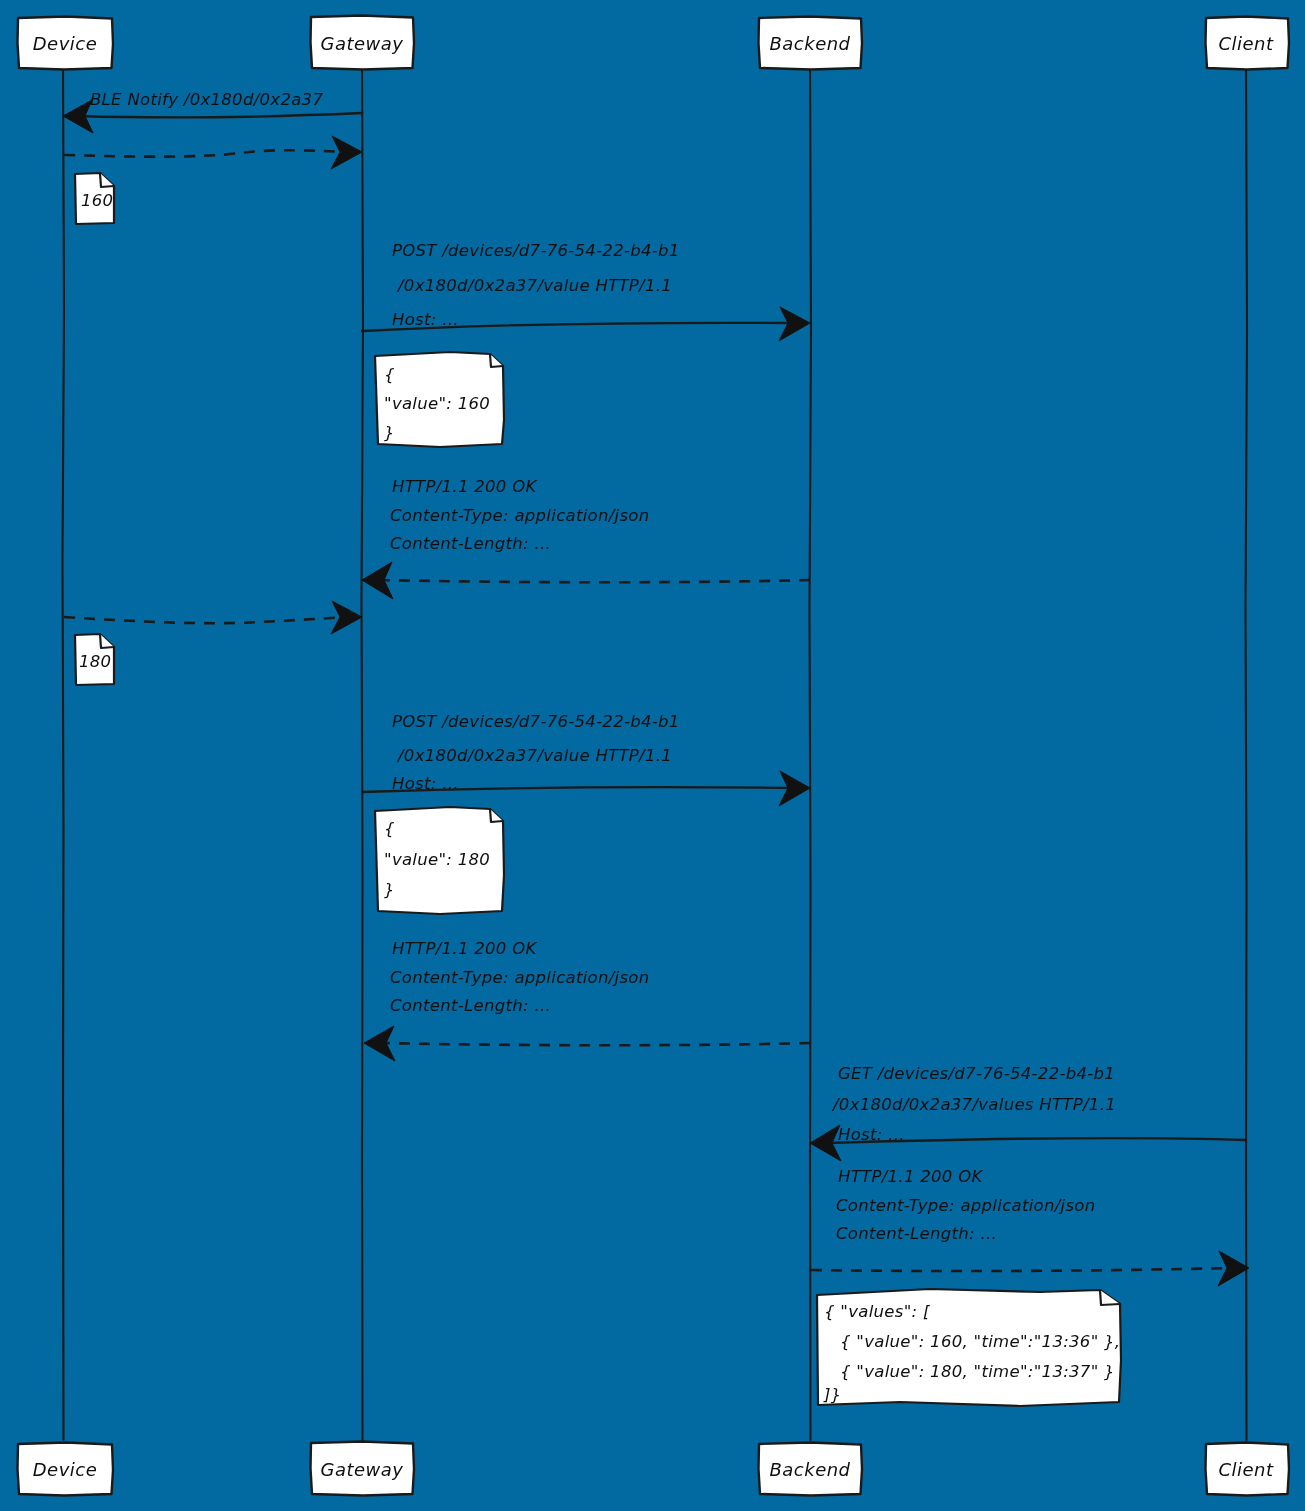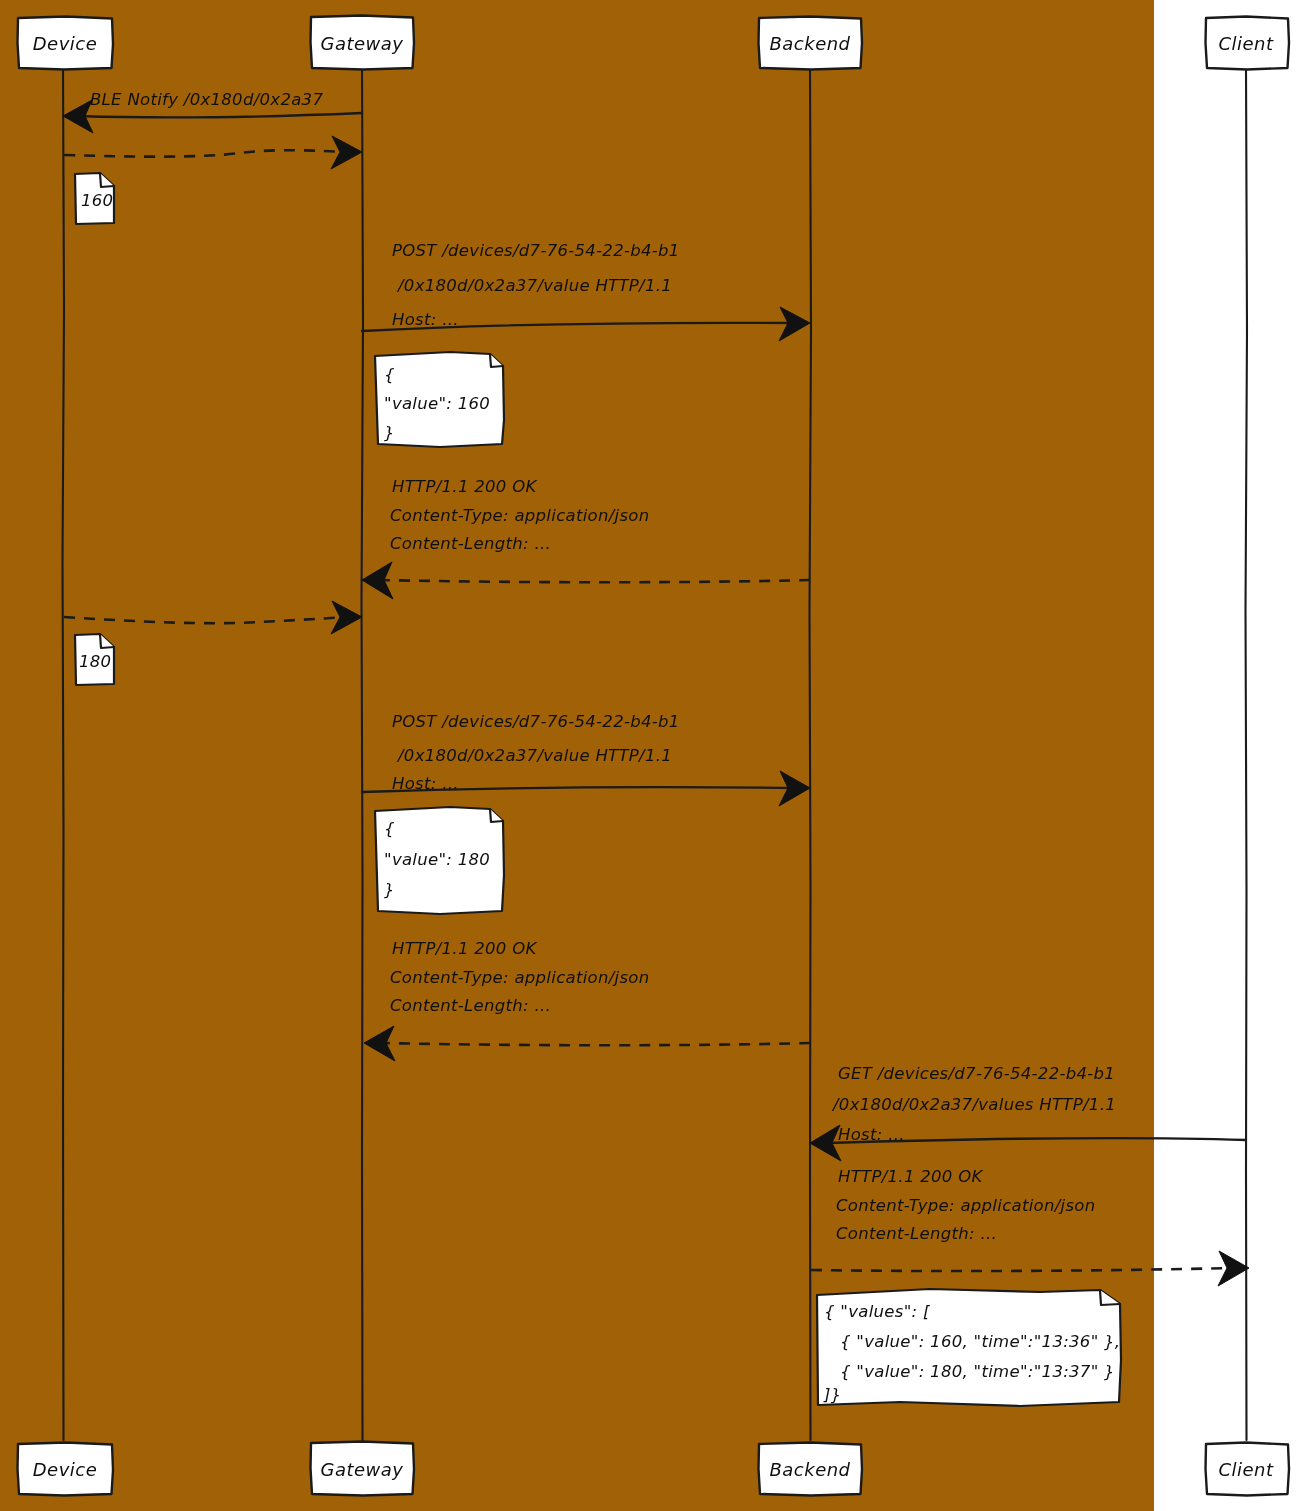--- a/index.html
+++ b/index.html
@@ -9,23 +9,23 @@
     background: #ffffff;
   }
   body {
     font-family: "DejaVu Sans", sans-serif;
     width: 1305px;
     height: 1511px;
     overflow: hidden;
   }
   #diagram-root {
     position: relative;
-    width: 1154px;
+    width: 1305px;
     height: 1511px;
-    background: #a16207;
+    background: #0369a1;
   }
   svg#seq-svg {
     position: absolute;
     top: 0;
     left: 0;
     width: 1305px;
     height: 1511px;
     display: block;
   }
   .participant-label {

